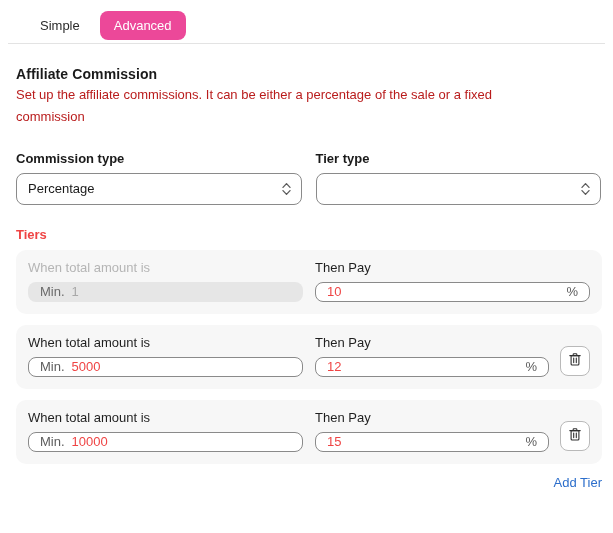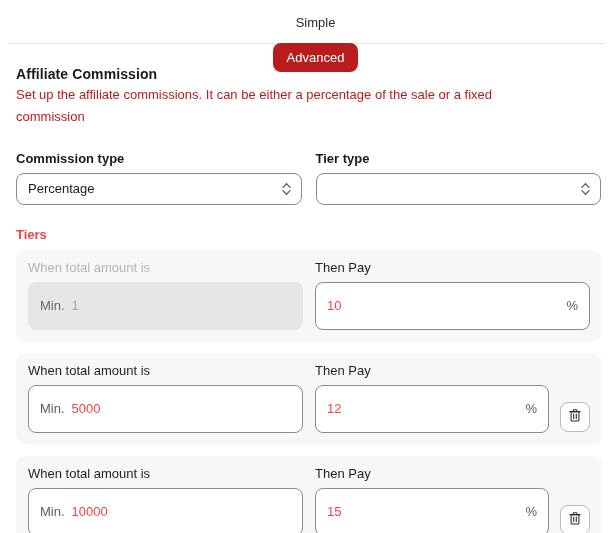--- a/index.html
+++ b/index.html
@@ -17,36 +17,35 @@
     background: #ffffff;
   }
 
   
   .tabbar {
     display: flex;
     align-items: center;
     gap: 6px;
     padding: 8px 8px 0 26px;
     height: 43px;
-    flex-direction: column;
   }
   .tab {
     font-size: 13px;
     line-height: 1;
     padding: 8px 14px;
     border-radius: 8px;
     color: #2b2b2b;
     background: transparent;
     border: none;
     cursor: pointer;
     font-family: "Liberation Sans", sans-serif;
     white-space: nowrap;
   }
   .tab.active {
-    background: #b91c1c;
+    background: #ec4899;
     color: #ffffff;
     font-weight: 500;
   }
   .divider {
     height: 1px;
     background: #e3e3e3;
     margin: 0 8px;
   }
 
   
@@ -148,21 +147,21 @@
   .tier-col.right {
     display: flex;
     align-items: flex-end;
     gap: 11px;
   }
   .tier-col.right .inwrap { flex: 1 1 auto; min-width: 0; }
 
   
   .input {
     position: relative;
-    height: 48px;
+    height: 20px;
     border: 1px solid #8a8a8a;
     border-radius: 8px;
     background: #ffffff;
     display: flex;
     align-items: center;
     padding: 0 11px;
     font-size: 13px;
     overflow: hidden;
   }
   .input.disabled {

